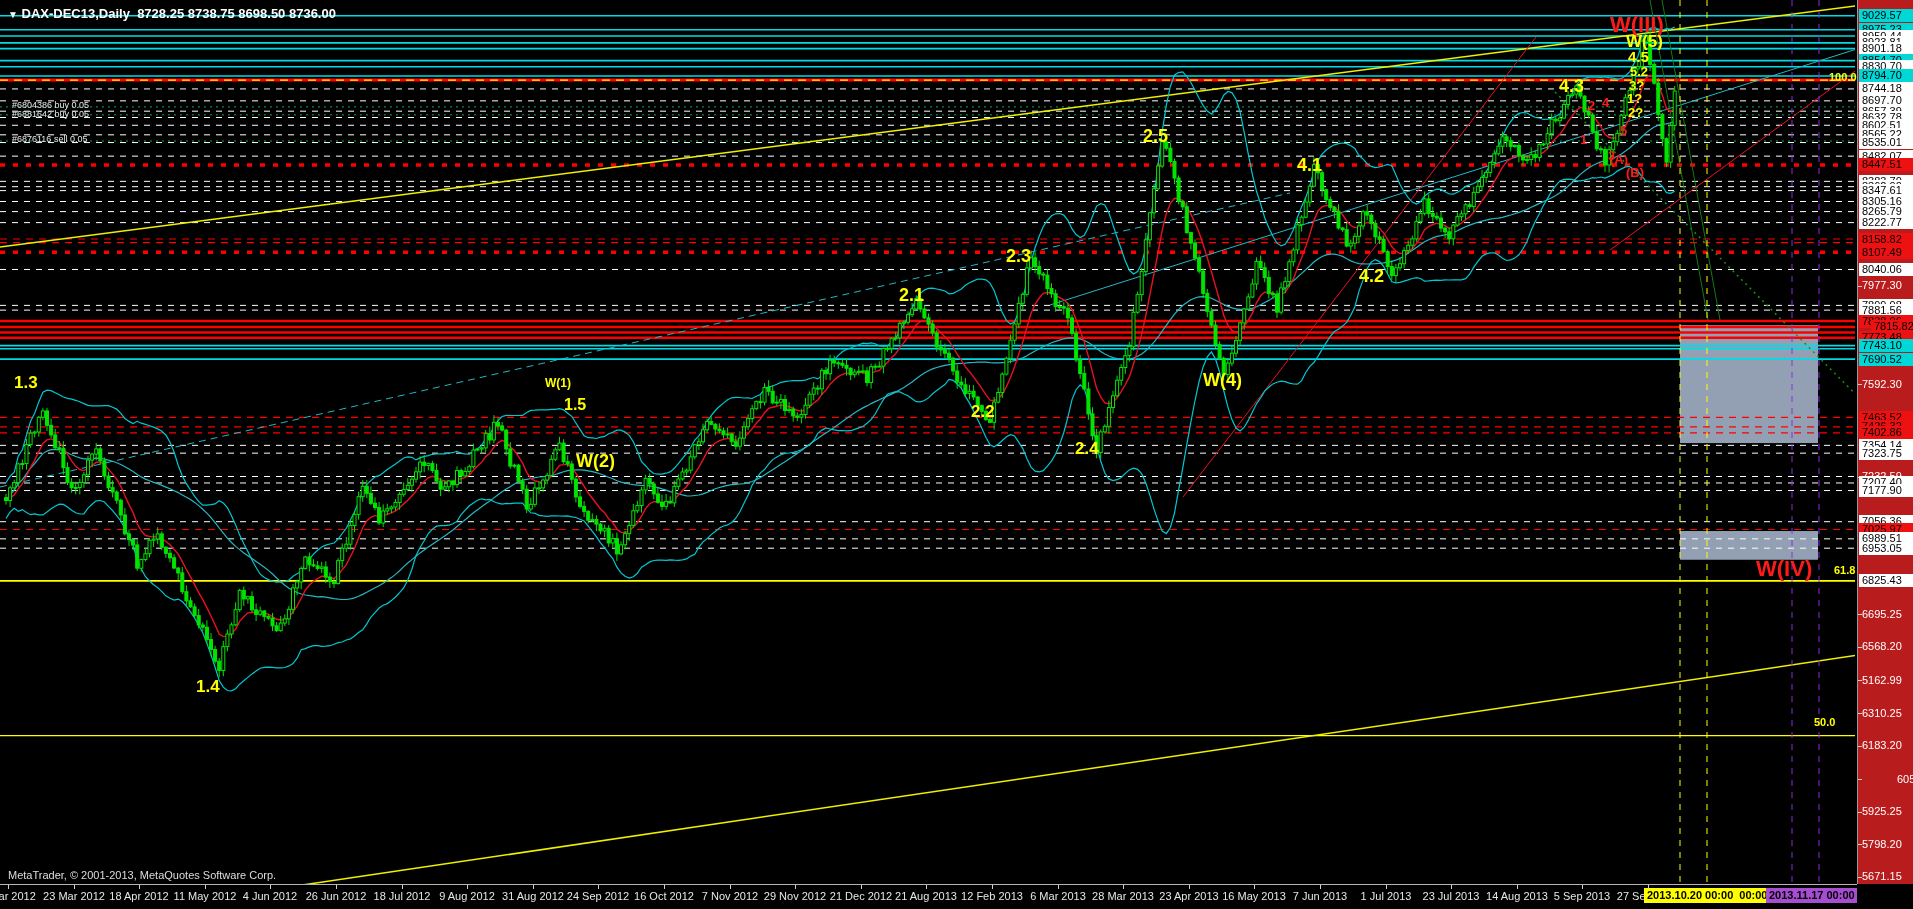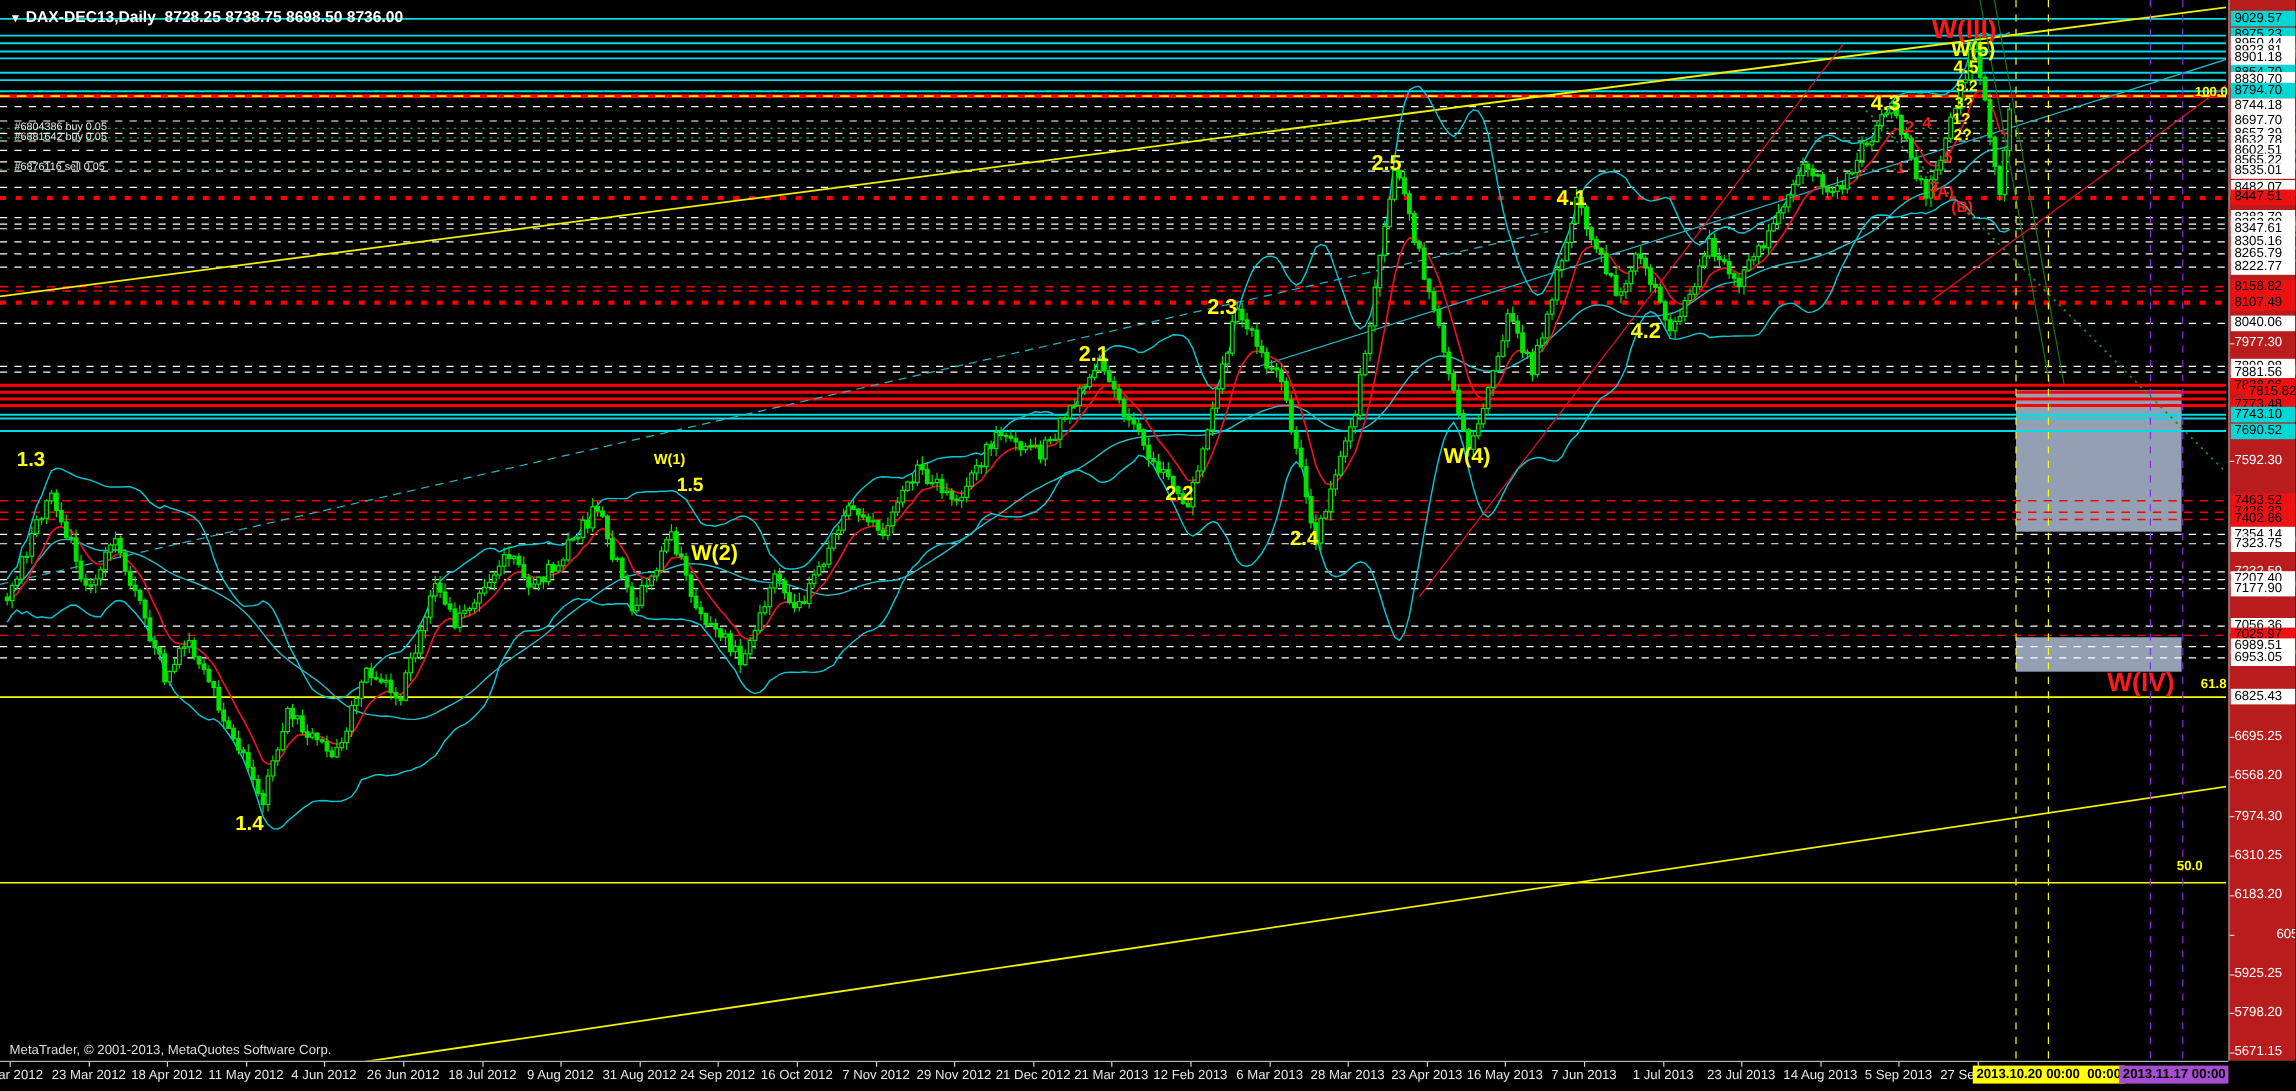--- a/index.html
+++ b/index.html
@@ -1033,21 +1033,21 @@
       <div class="ptag white" style="top: 515px;">7056.36</div>
       <div class="ptag red" style="top: 523px;">7025.97</div>
       <div class="ptag white" style="top: 532px;">6989.51</div>
       <div class="ptag white" style="top: 542px;">6953.05</div>
       <div class="ptag white" style="top: 574px;">6825.43</div>
       <div class="ptick" style="top: 614px;"></div>
       <div class="ptag plain" style="top: 608px;">6695.25</div>
       <div class="ptick" style="top: 647px;"></div>
       <div class="ptag plain" style="top: 640px;">6568.20</div>
       <div class="ptick" style="top: 680px;"></div>
-      <div class="ptag plain" style="top: 674px;">7974.30</div>
+      <div class="ptag plain" style="top: 674px;">5162.99</div>
       <div class="ptick" style="top: 713px;"></div>
       <div class="ptag plain" style="top: 707px;">6310.25</div>
       <div class="ptick" style="top: 746px;"></div>
       <div class="ptag plain" style="top: 739px;">6183.20</div>
       <div class="ptick" style="top: 779px;"></div>
       <div class="ptag plain" style="top: 773px; margin-left: 35px;">6052.30</div>
       <div class="ptick" style="top: 812px;"></div>
       <div class="ptag plain" style="top: 805px;">5925.25</div>
       <div class="ptick" style="top: 844px;"></div>
       <div class="ptag plain" style="top: 838px;">5798.20</div>
@@ -1077,21 +1077,21 @@
       <div class="dlab" style="left: 598px;">24 Sep 2012</div>
       <div class="dtick" style="left: 664px;"></div>
       <div class="dlab" style="left: 664px;">16 Oct 2012</div>
       <div class="dtick" style="left: 730px;"></div>
       <div class="dlab" style="left: 730px;">7 Nov 2012</div>
       <div class="dtick" style="left: 795px;"></div>
       <div class="dlab" style="left: 795px;">29 Nov 2012</div>
       <div class="dtick" style="left: 861px;"></div>
       <div class="dlab" style="left: 861px;">21 Dec 2012</div>
       <div class="dtick" style="left: 926px;"></div>
-      <div class="dlab" style="left: 926px;">21 Mar 2013</div>
+      <div class="dlab" style="left: 926px;">21 Aug 2013</div>
       <div class="dtick" style="left: 992px;"></div>
       <div class="dlab" style="left: 992px;">12 Feb 2013</div>
       <div class="dtick" style="left: 1058px;"></div>
       <div class="dlab" style="left: 1058px;">6 Mar 2013</div>
       <div class="dtick" style="left: 1123px;"></div>
       <div class="dlab" style="left: 1123px;">28 Mar 2013</div>
       <div class="dtick" style="left: 1189px;"></div>
       <div class="dlab" style="left: 1189px;">23 Apr 2013</div>
       <div class="dtick" style="left: 1254px;"></div>
       <div class="dlab" style="left: 1254px;">16 May 2013</div>

